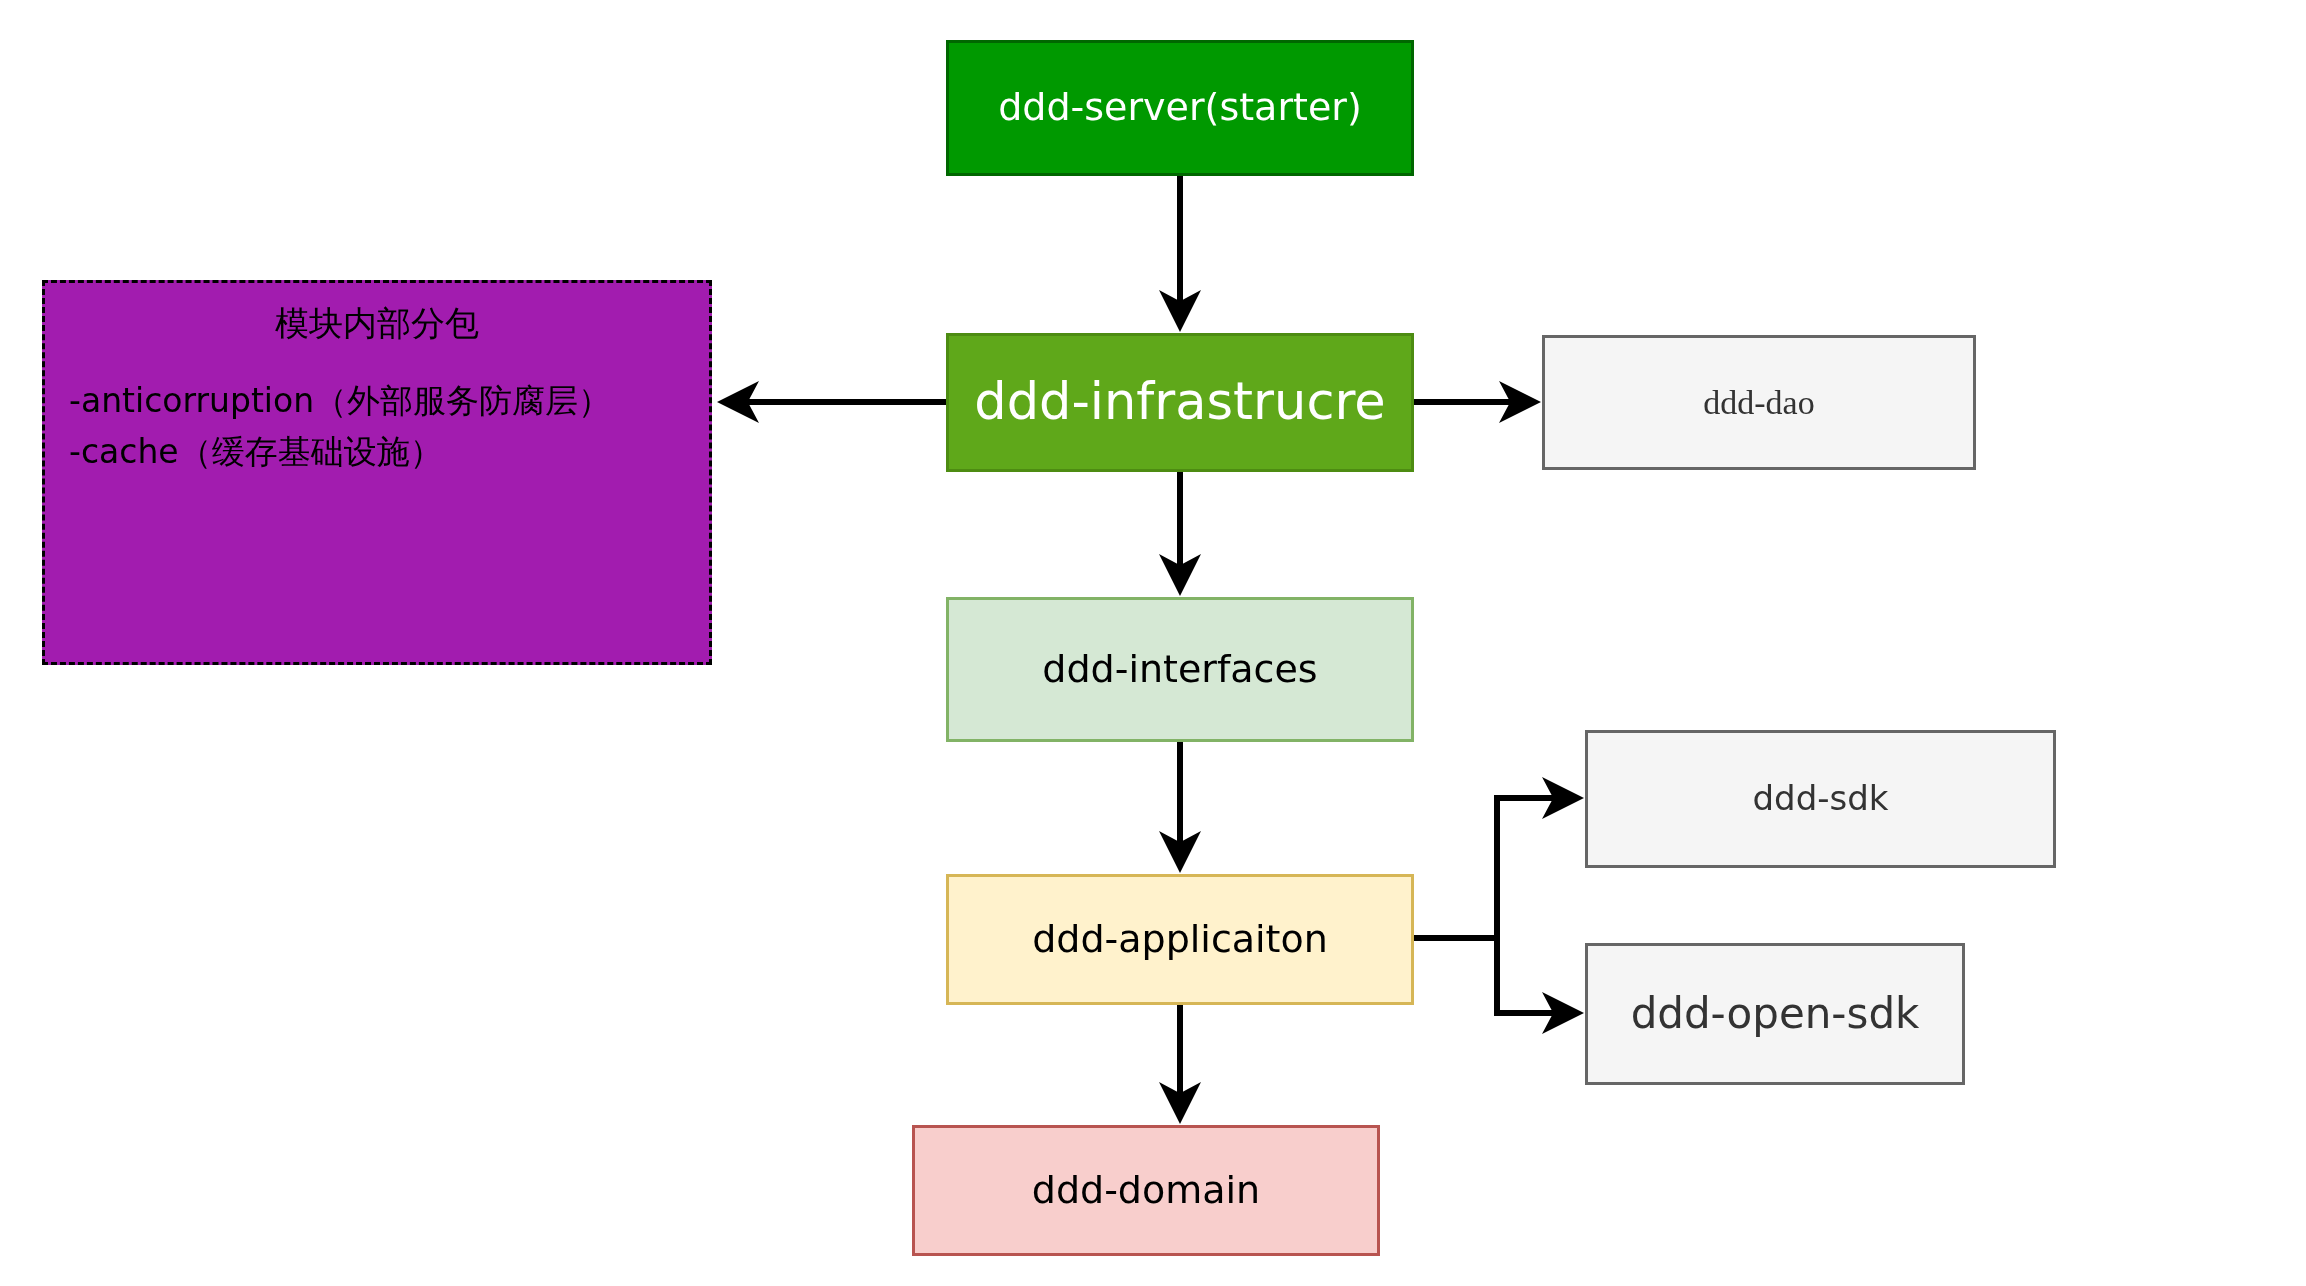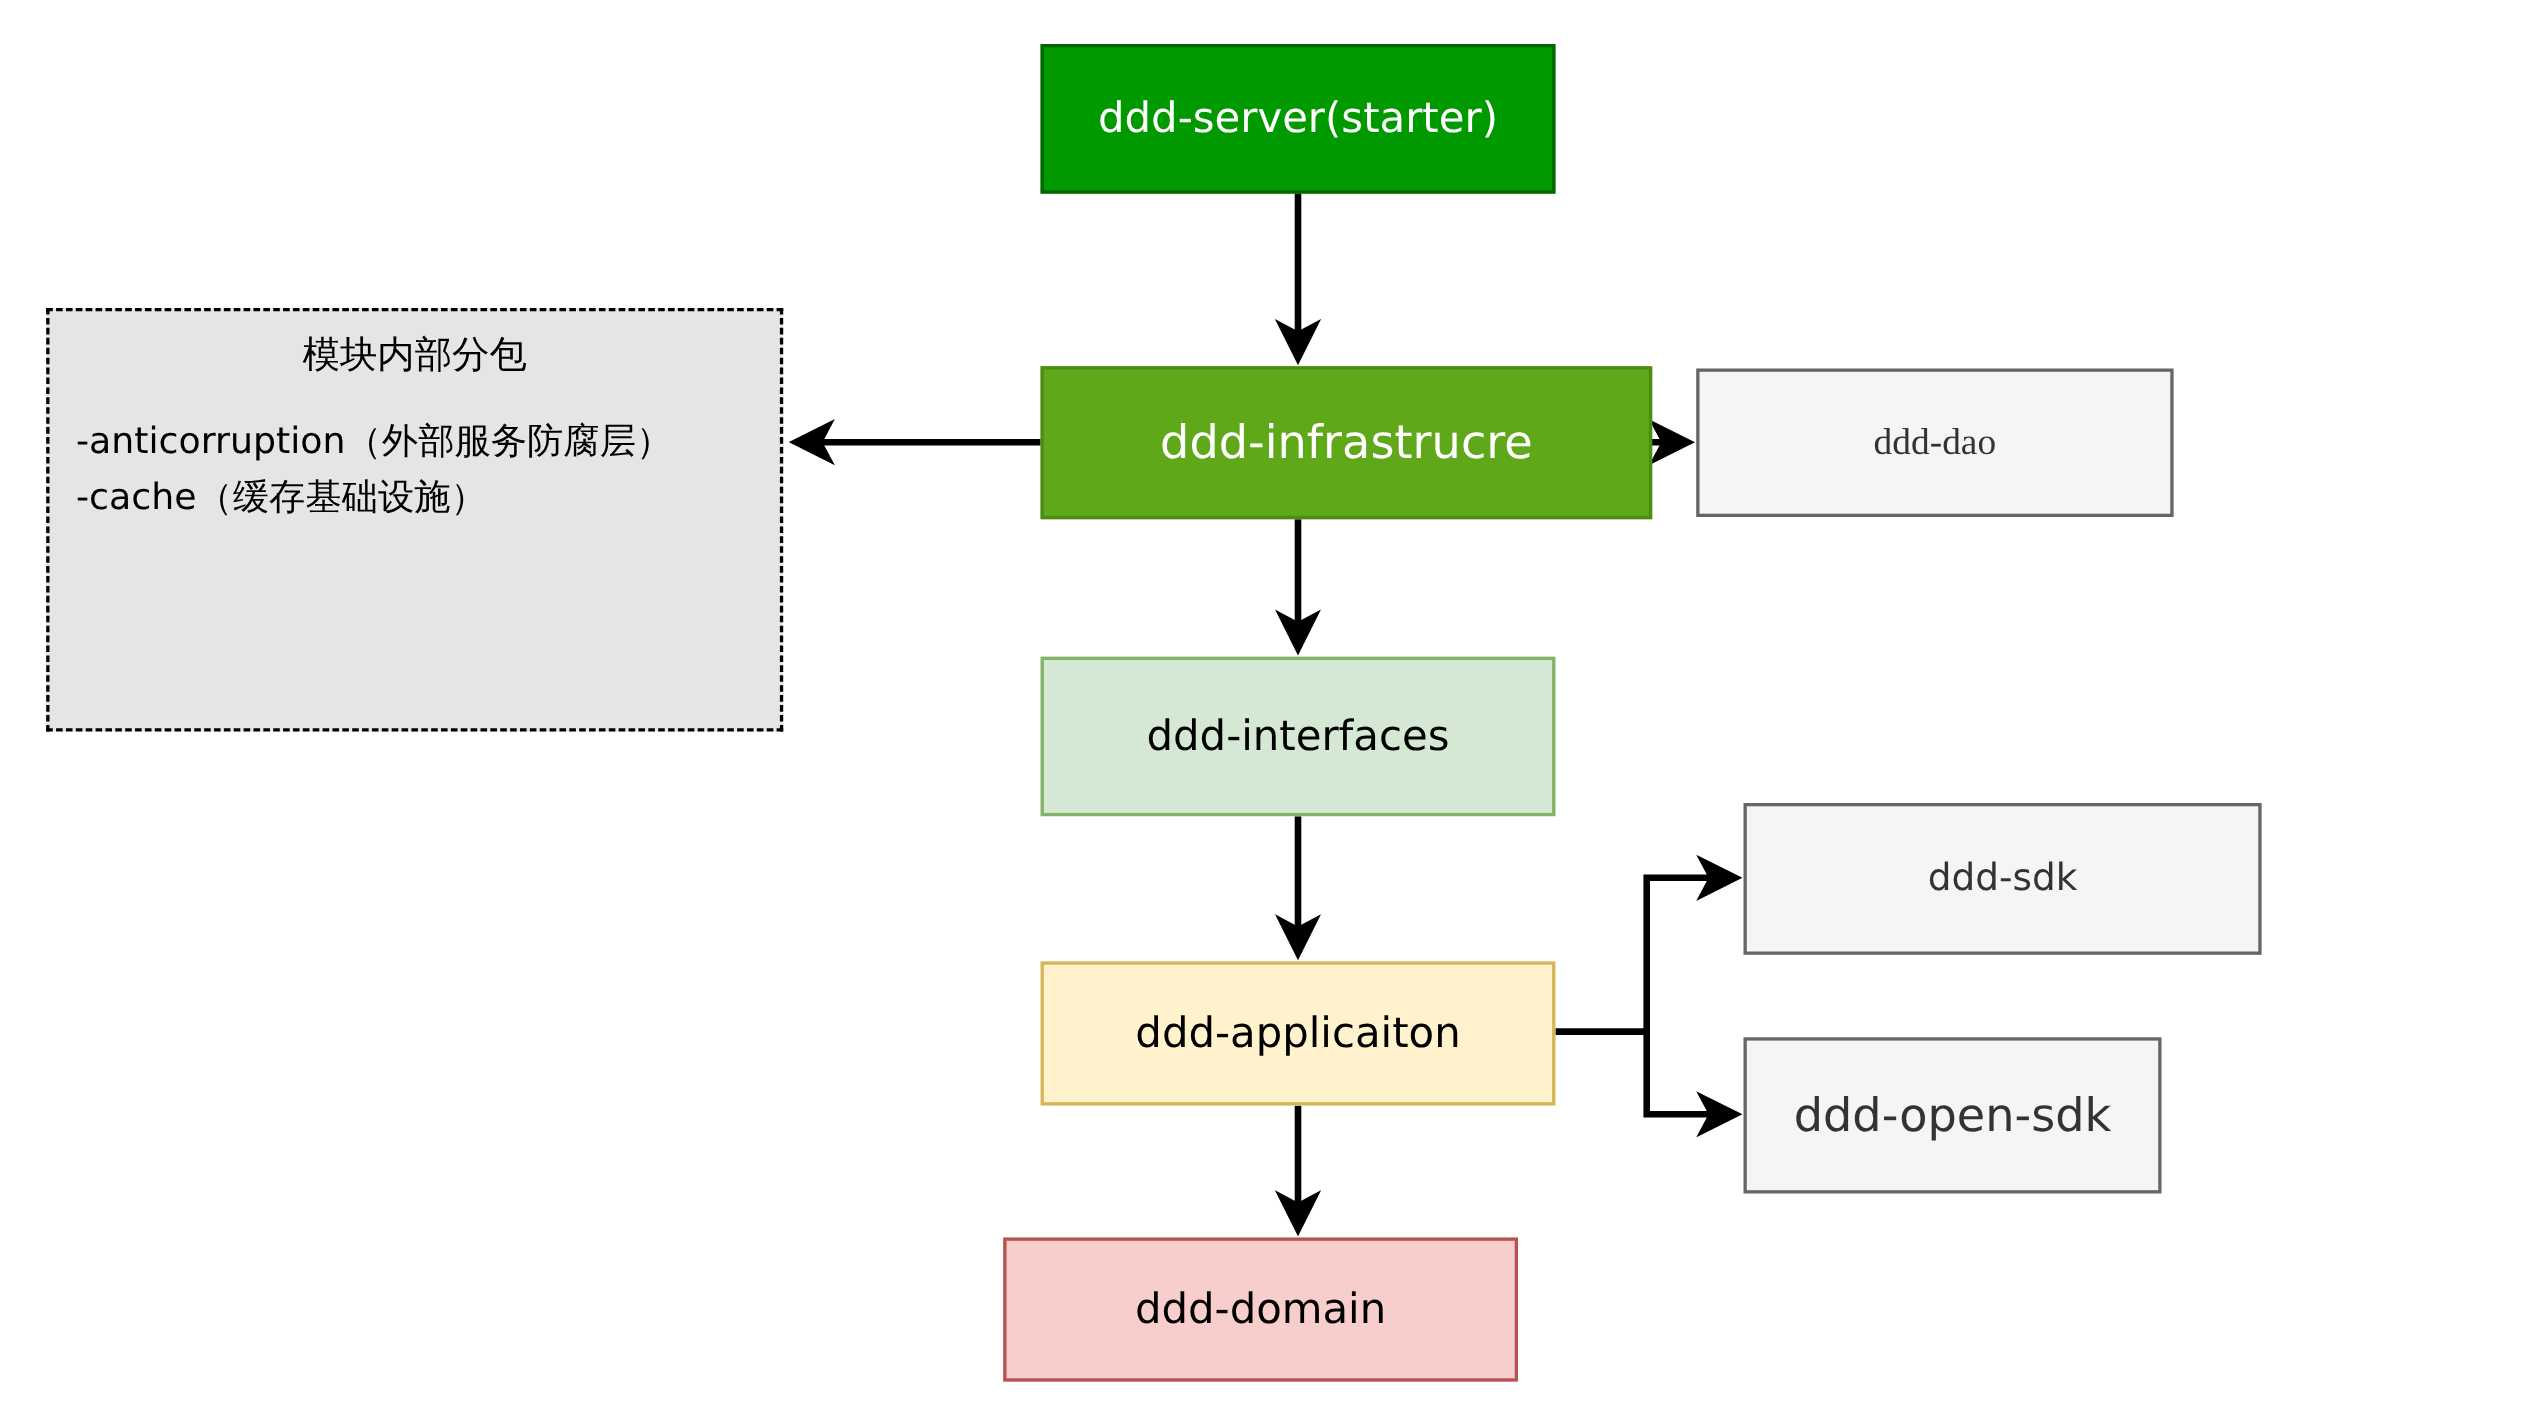--- a/index.html
+++ b/index.html
@@ -42,25 +42,25 @@
 
   
   #node-server {
     left: 946px; top: 40px; width: 468px; height: 136px;
     background: #009900;
     border: 3px solid #006600;
     color: #ffffff;
     font-size: 38px;
   }
   #node-infrastructure {
-    left: 946px; top: 333px; width: 556px; height: 139px;
+    left: 946px; top: 333px; width: 468px; height: 139px;
     background: #5FA81A;
     border: 3px solid #4d8c12;
     color: #ffffff;
-    font-size: 42px;
+    font-size: 51px;
     text-align: right;
   }
   #node-interfaces {
     left: 946px; top: 597px; width: 468px; height: 145px;
     background: #D5E8D4;
     border: 3px solid #82B366;
     color: #000000;
     font-size: 38px;
   }
   #node-application {
@@ -100,21 +100,21 @@
     font-size: 42px;
   }
 
   
   #legend-box {
     position: absolute;
     left: 42px; top: 280px;
     width: 670px; height: 385px;
     box-sizing: border-box;
     border: 3px dashed #000000;
-    background: #e5e5e5;
+    background: #a21caf;
     padding: 14px 18px 0 18px;
   }
   #legend-title {
     text-align: center;
     font-size: 34px;
     color: #000000;
     margin: 8px 0 34px 0;
     line-height: 1.1;
   }
   #legend-list {

